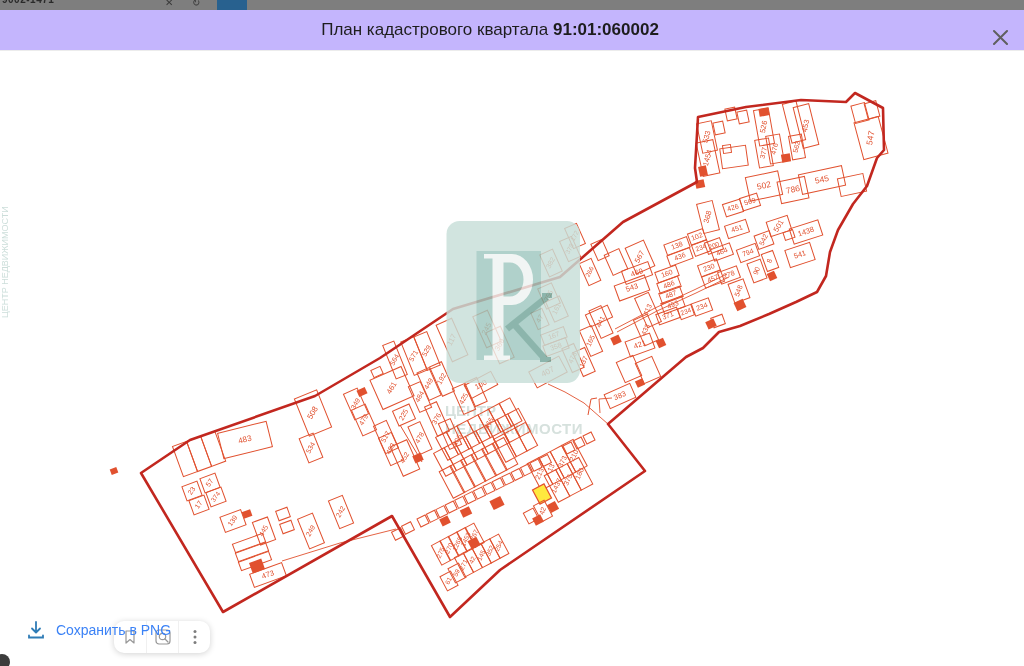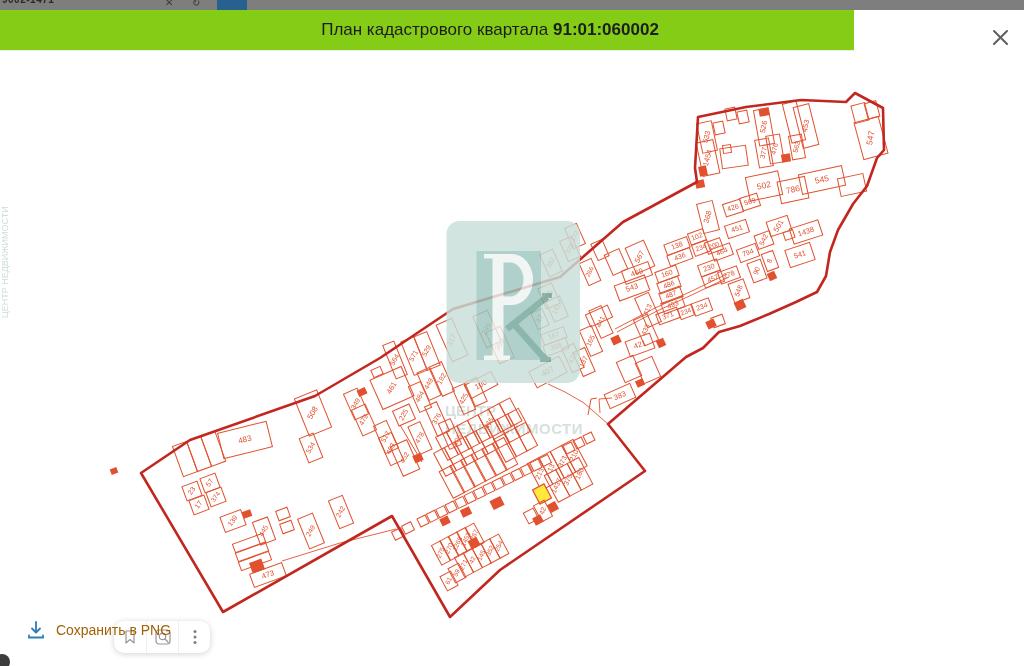--- a/index.html
+++ b/index.html
@@ -6,28 +6,28 @@
   * { margin:0; padding:0; box-sizing:border-box; }
   body { width:1024px; height:666px; overflow:hidden; background:#fff;
          font-family:"Liberation Sans", sans-serif; position:relative; }
   .topstrip { position:absolute; left:0; top:0; width:1024px; height:10px;
                background:#7e7e7e; overflow:hidden; z-index:30; }
   .topstrip .frag { position:absolute; left:2px; top:-6px; font-size:10px;
                      color:#2a2a2a; font-weight:700; letter-spacing:0.5px; }
   .topstrip .x { position:absolute; left:165px; top:-3px; color:#3a3a3a; font-size:10px; }
   .topstrip .r { position:absolute; left:192px; top:-3px; color:#3a3a3a; font-size:10px; }
   .topstrip .blu { position:absolute; left:217px; top:0; width:30px; height:10px; background:#28618f; }
-  .hdr { position:absolute; left:0; top:10px; width:854px; height:41px; background:#84cc16;
+  .hdr { position:absolute; left:0; top:10px; width:1024px; height:41px; background:#c4b5fd;
           border-bottom:1px solid #ececec; z-index:20; }
   .hdr .title { position:absolute; left:0; top:0; width:980px; height:41px;
                  text-align:center; line-height:39px; font-size:17px; color:#1d1d1d; }
   .hdr .close { position:absolute; left:992px; top:18px; width:17px; height:17px; }
   .hdr .close svg { display:block; }
   .mapwrap { position:absolute; left:0; top:0; width:1024px; height:666px; z-index:5; }
-  .save { position:absolute; left:26px; top:620px; z-index:25; color:#a16207;
+  .save { position:absolute; left:26px; top:620px; z-index:25; color:#3b82f6;
            font-size:14px; display:flex; align-items:center; gap:10px;justify-content:center; }
   .toolbar { position:absolute; left:114px; top:621px; width:96px; height:32px;
               background:#fff; border-radius:10px; z-index:24;
               box-shadow:0 1px 6px rgba(0,0,0,0.18); display:flex; align-items:center; }
   .toolbar .seg { width:32px; height:32px; display:flex; align-items:center; justify-content:center; }
   .toolbar .seg + .seg { border-left:1px solid #f0f0f0; }
   .corner { position:absolute; left:-6px; top:654px; width:16px; height:16px;
              background:#3c3c3c; border-radius:8px; z-index:26; }
 </style>
 </head>

